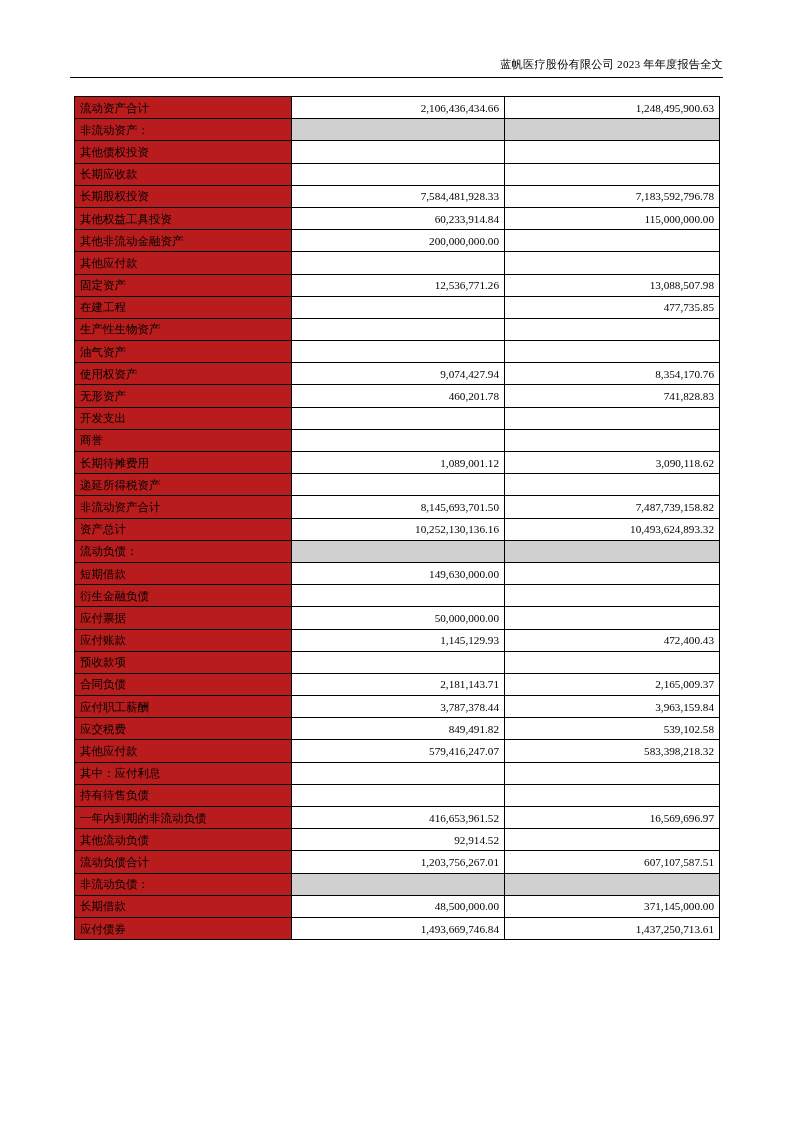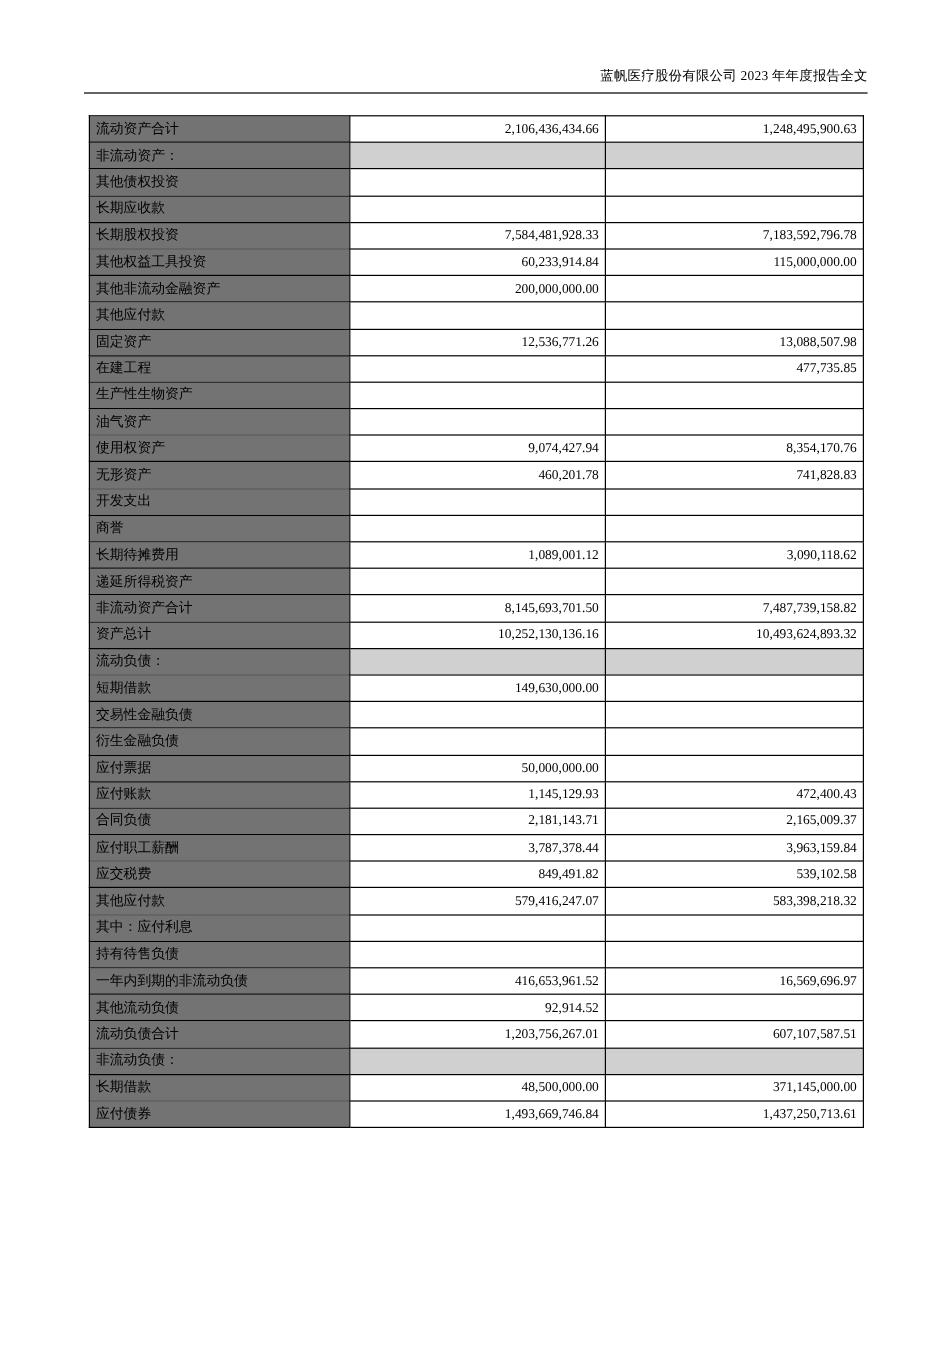--- a/index.html
+++ b/index.html
@@ -58,21 +58,21 @@
   table.balance-sheet td {
     border: 1px solid #000000;
     height: 21.2px;
     padding: 0 5px;
     vertical-align: middle;
     line-height: 14px;
     overflow: hidden;
     white-space: nowrap;
   }
   td.label {
-    background: #737373;
+    background: #b91c1c;
     text-align: left;
   }
   td.val {
     background: #ffffff;
     text-align: right;
     padding-right: 7px;
     font-size: 11.2px;
   }
   td.val.shaded { background: #d0d0d0; }
 
@@ -202,40 +202,40 @@
           <td class="label ind0">流动负债：</td>
           <td class="val shaded"></td>
           <td class="val shaded"></td>
         </tr>
         <tr>
           <td class="label ind1">短期借款</td>
           <td class="val">149,630,000.00</td>
           <td class="val"></td>
         </tr>
         <tr>
-          <td class="label ind1">交易性金融负债</td>
-          <td class="val"></td>
-          <td class="val"></td>
-        </tr>
-        <tr>
           <td class="label ind1">衍生金融负债</td>
           <td class="val"></td>
           <td class="val"></td>
         </tr>
         <tr>
           <td class="label ind1">应付票据</td>
           <td class="val">50,000,000.00</td>
           <td class="val"></td>
         </tr>
         <tr>
           <td class="label ind1">应付账款</td>
           <td class="val">1,145,129.93</td>
           <td class="val">472,400.43</td>
         </tr>
         <tr>
+          <td class="label ind1">预收款项</td>
+          <td class="val"></td>
+          <td class="val"></td>
+        </tr>
+        <tr>
           <td class="label ind1">合同负债</td>
           <td class="val">2,181,143.71</td>
           <td class="val">2,165,009.37</td>
         </tr>
         <tr>
           <td class="label ind1">应付职工薪酬</td>
           <td class="val">3,787,378.44</td>
           <td class="val">3,963,159.84</td>
         </tr>
         <tr>

